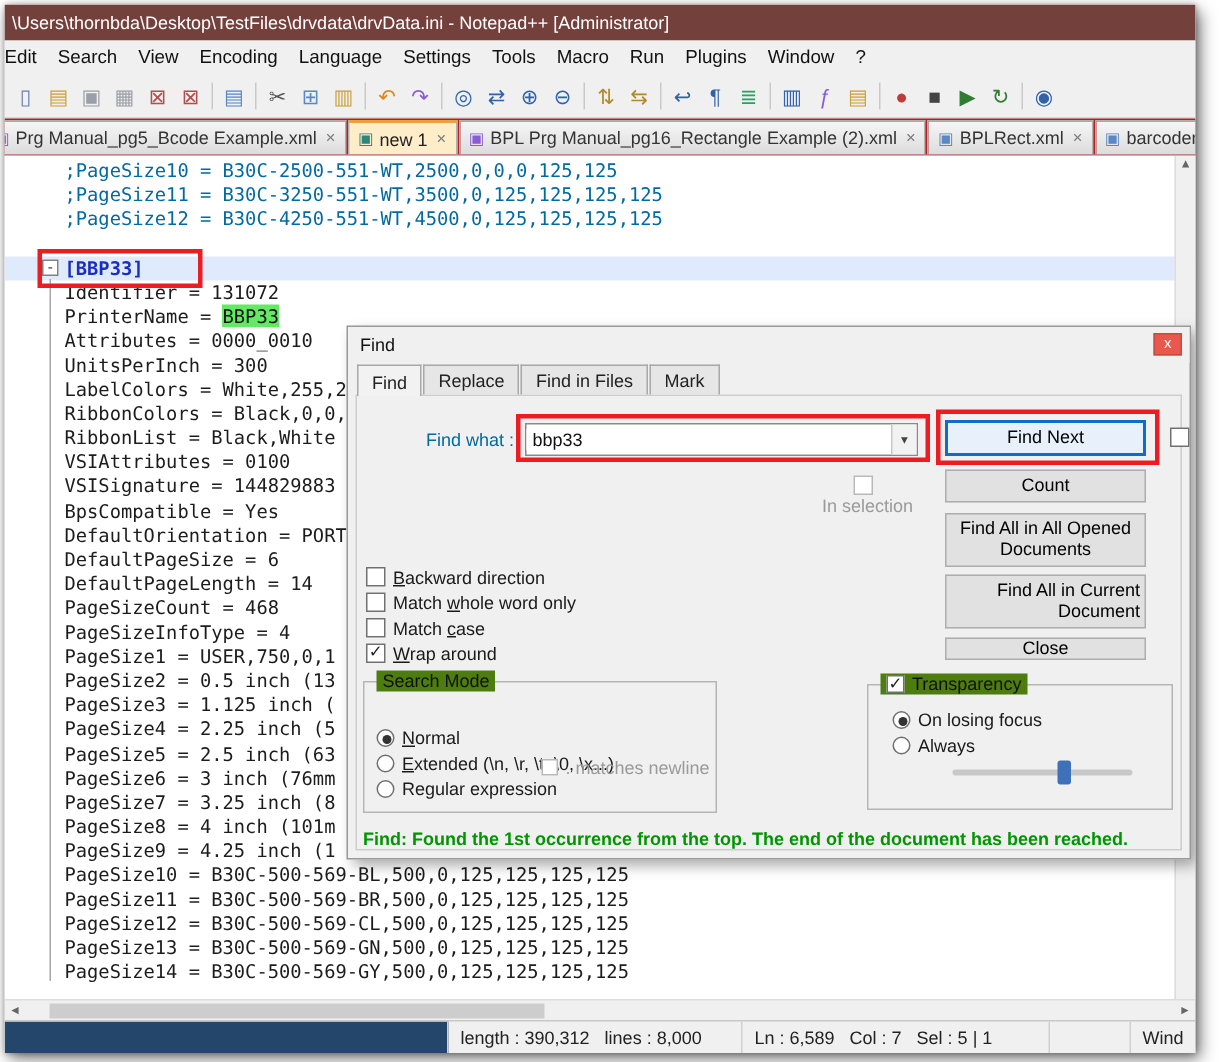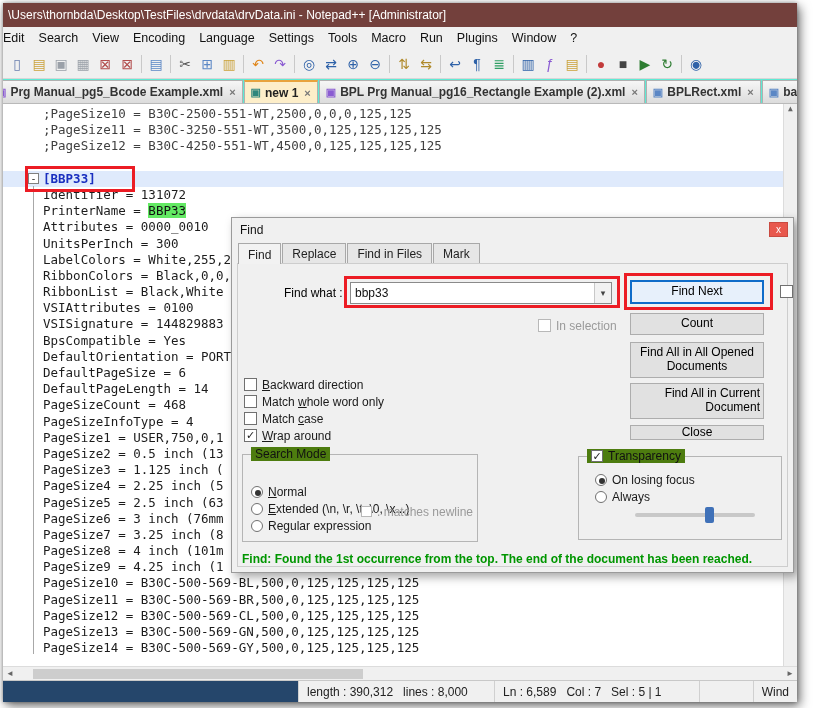--- a/index.html
+++ b/index.html
@@ -16,35 +16,35 @@
              font-size:12.5px; color:#111; overflow:hidden; }
   .menubar span { padding:3px 7px; white-space:nowrap; }
   .menubar span:first-child { margin-left:-7px; }
   
   .toolbar { height:30px; flex:none; background:#f0f0f0; border-bottom:1px solid #d7d7d7;
              display:flex; align-items:center; padding-left:3px; overflow:hidden; }
   .tbicon { width:22px; height:22px; flex:none; display:flex; align-items:center;
             justify-content:center; font-size:14px; border-radius:2px; }
   .tbsep { width:1px; height:18px; background:#c9c9c9; margin:0 3px; flex:none; }
   
-  .tabbar { height:25px; flex:none; background:#5eead4; border-bottom:1px solid #b9b9b9;
-            display:flex; align-items:flex-end; overflow:hidden;font-weight:bold; }
+  .tabbar { height:25px; flex:none; background:#b91c1c; border-bottom:1px solid #b9b9b9;
+            display:flex; align-items:flex-end; overflow:hidden; }
   .tab { height:23px; display:flex; align-items:center; background:linear-gradient(#f6f6f6,#dcdcdc);
          border:1px solid #b0b0b0; border-bottom:none; margin-right:1px; padding:0 6px;
          font-size:12px; color:#333; white-space:nowrap; flex:none; }
   .tab:first-child { margin-left:-14px; }
   .tab.active { background:#fdeec9; border-top:2px solid #e8a33d; color:#222; }
   .tab .doc { margin-right:4px; font-size:11px; }
   .tab .x { margin-left:6px; color:#777; font-size:11px; }
   
   .editor { flex:1; position:relative; background:#fff; overflow:hidden;
             font-family:"DejaVu Sans Mono","Liberation Mono",monospace; font-size:12.5px; }
   .lines { position:absolute; left:0; top:2px; right:0; }
   .line { height:16.2px; line-height:16.2px; padding-left:40px; white-space:pre; color:#1c1c1c; }
-  .line.comment { color:#404040; }
+  .line.comment { color:#0369a1; }
   .line.section { color:#1a2fbf; font-weight:bold; background:#dfeafc; }
   .mark { background:#63e963; color:#111; }
   .foldbox { position:absolute; left:25px; top:69px; width:11px; height:11px; border:1px solid #808080;
              background:#fff; font-size:10px; line-height:9px; text-align:center; color:#333; z-index:2; }
   .foldline { position:absolute; left:30px; top:82px; height:468px; width:1px; background:#a8a8a8; }
   .vscroll { position:absolute; right:0; top:0; bottom:0; width:14px; background:#f0f0f0;
              border-left:1px solid #dcdcdc; font-size:8px; color:#666; text-align:center; }
   .anno { position:absolute; border:3px solid #ec1c24; pointer-events:none; z-index:30; }
   
   .hscroll { height:14px; flex:none; background:#f0f0f0; border-top:1px solid #dcdcdc; position:relative; }
@@ -62,21 +62,21 @@
             border:1px solid #9a9a9a; box-shadow:4px 4px 9px rgba(0,0,0,.35); z-index:10; font-size:12px; }
   .dtitle { height:24px; line-height:24px; padding-left:8px; font-size:12px; color:#111; background:#f0f0f0; }
   .dclose { position:absolute; right:5px; top:4px; width:19px; height:15px; background:#e8584d;
             border:1px solid #c94a40; color:#fff; font-size:10px; text-align:center; line-height:14px; }
   .dtabs { position:absolute; left:6px; top:25px; display:flex; z-index:3; }
   .dtab { padding:3px 9px 2px; border:1px solid #a8a8a8; border-bottom:none; background:#e6e6e6;
           margin-right:1px; font-size:12px; color:#222; }
   .dtab.sel { background:#f2f2f2; padding-top:4px; margin-bottom:-1px; }
   .dpanel { position:absolute; left:5px; top:45px; right:5px; bottom:5px; border:1px solid #cdcdcd;
             background:#f0f0f0; z-index:1; }
-  .dlabel { position:absolute; font-size:12px; color:#000000; white-space:nowrap; z-index:4; }
+  .dlabel { position:absolute; font-size:12px; color:#0369a1; white-space:nowrap; z-index:4; }
   .combo { position:absolute; left:118px; top:64px; width:262px; height:22px; background:#fff;
            border:1px solid #8a8a8a; display:flex; align-items:center; z-index:4; }
   .combo input { border:none; outline:none; flex:1; font-size:12px; padding-left:4px;
                  font-family:"Liberation Sans",sans-serif; background:#fff; color:#111; }
   .combo .arr { width:17px; align-self:stretch; border-left:1px solid #c8c8c8; background:#f2f2f2;
                 font-size:9px; display:flex; align-items:center; justify-content:center; color:#444; }
   .btn { position:absolute; background:#e1e1e1; border:1px solid #adadad; font-size:12px; color:#000;
          display:flex; align-items:center; justify-content:center; text-align:center;
          line-height:1.15; padding:1px 3px; z-index:4; }
   .btn.default { border:2px solid #0f6cc9; background:#e7f0fb; }
@@ -247,21 +247,21 @@
       <div class="combo">
         <input value="bbp33" style="">
         <span class="arr">▾</span>
       </div>
       <div class="anno" style="left:112px; top:58px; width:276px; height:32px;"></div>
 
       <div class="btn default" style="left:398px; top:62px; width:134px; height:24px;">Find Next</div>
       <div class="anno" style="left:392px; top:55px; width:149px; height:37px;"></div>
       <div class="ckbox" style="position:absolute; left:548px; top:67px; z-index:4;"></div>
 
-      <div class="ckrow disabled" style="position:absolute; left:306px; top:99px; z-index:4;">
+      <div class="ckrow disabled" style="position:absolute; left:316px; top:99px; z-index:4;flex-direction:column;">
         <span class="ckbox"></span>
         <span>In selection</span>
       </div>
       <div class="btn" style="left:398px; top:95px; width:134px; height:22px;">Count</div>
 
       <div class="btn" style="left:398px; top:124px; width:134px; height:36px;">Find All in All Opened Documents</div>
       <div class="btn" style="left:398px; top:165px; width:134px; height:36px;text-align:right;">Find All in Current Document</div>
       <div class="btn" style="left:398px; top:207px; width:134px; height:15px;">Close</div>
 
       <div style="position:absolute; left:12px; top:158px; z-index:4;">

